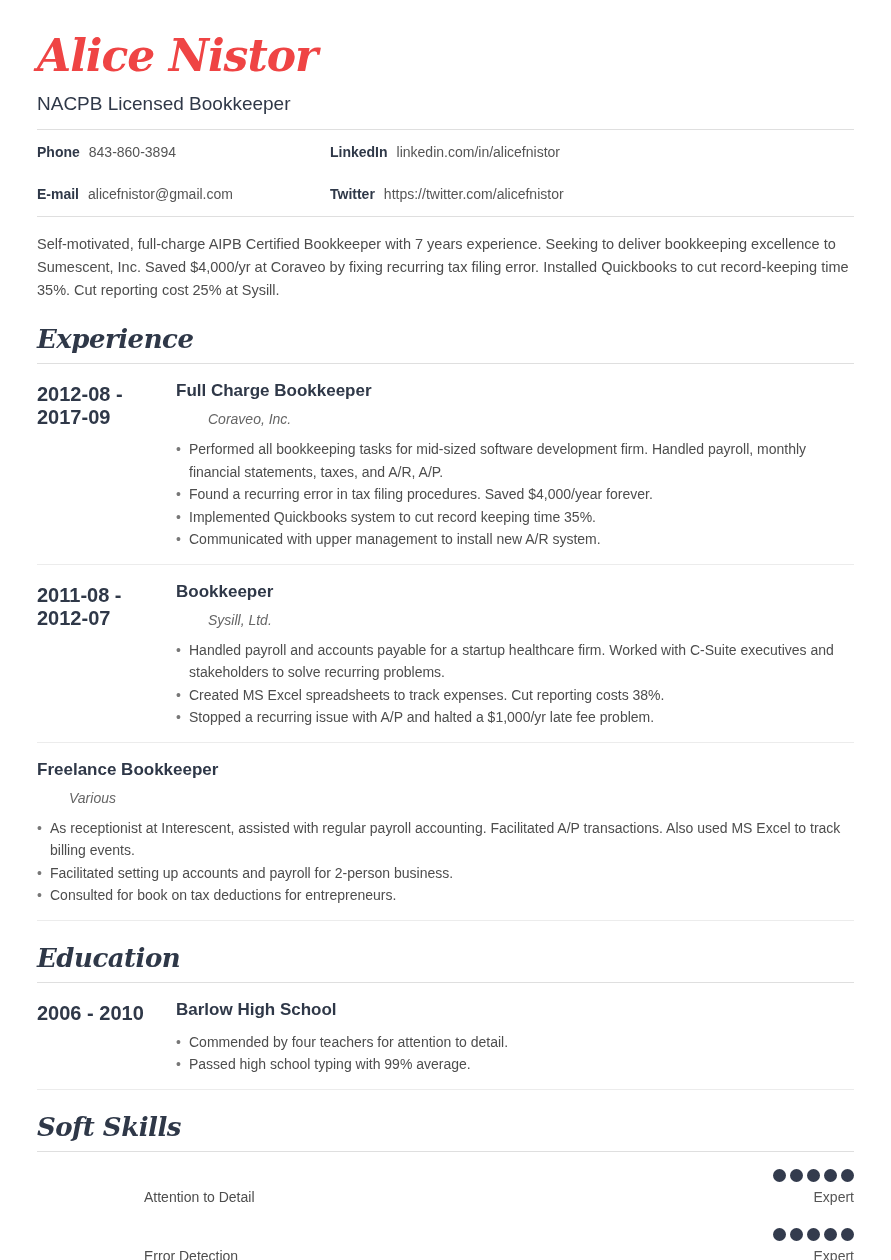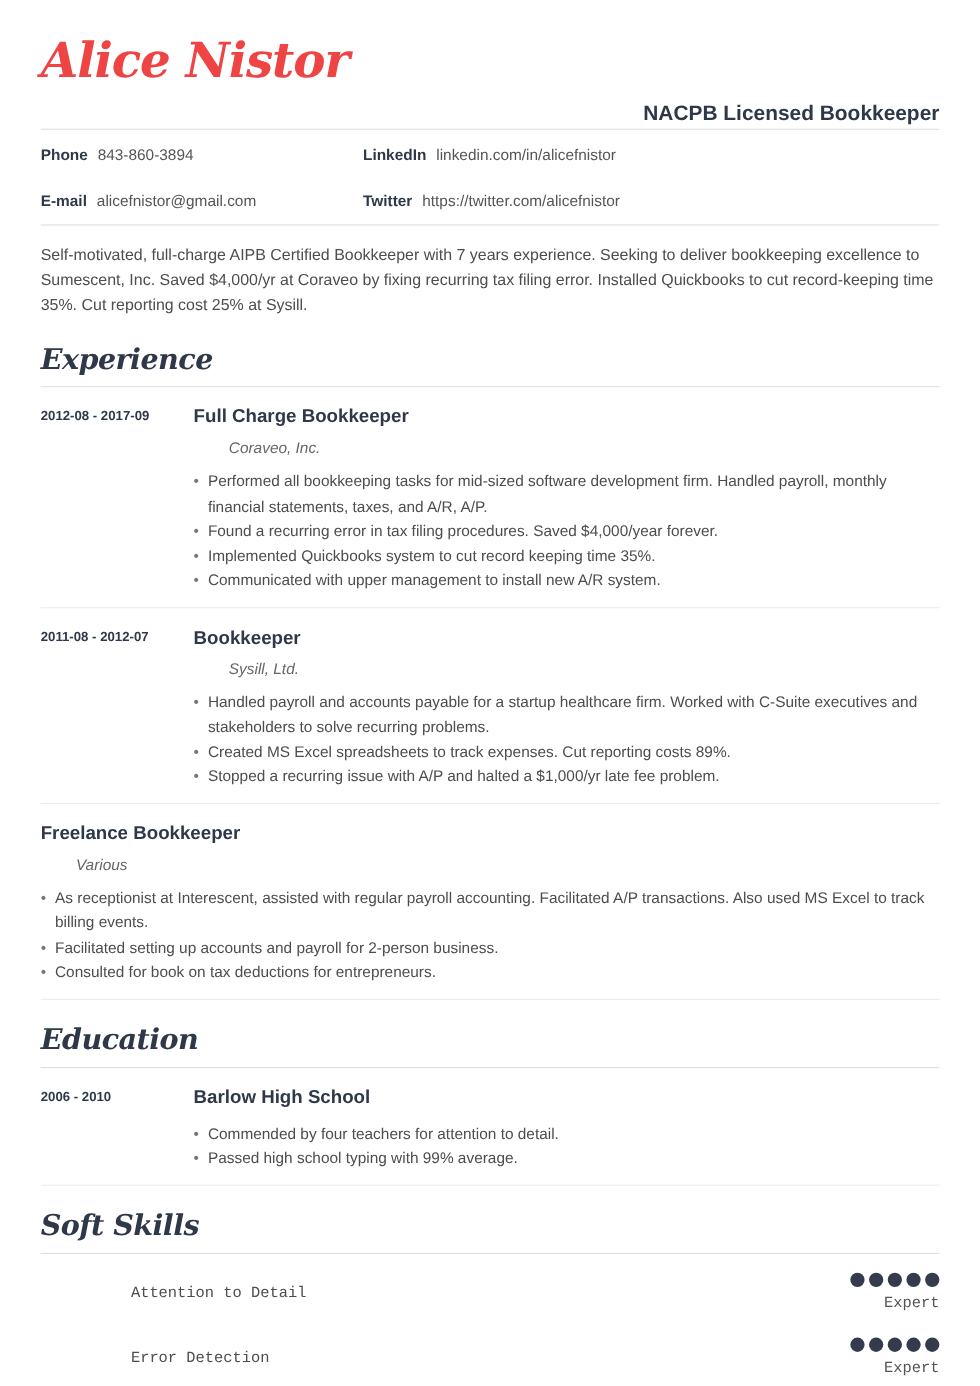--- a/index.html
+++ b/index.html
@@ -20,24 +20,23 @@
     font-style: italic;
     font-weight: 700;
     font-size: 44px;
     line-height: 1.05;
     color: #ef4444;
     letter-spacing: -1px;
     margin-bottom: 14px;
   }
   .job-title {
     font-size: 19px;
-    font-weight: 700;
-    color: #2f3848;
-    margin-bottom: 2px;
-    text-align: right;
+    font-weight: 400;
+    color: #2f3848;
+    margin-bottom: 14px;
   }
   .rule {
     border: none;
     border-top: 1px solid #dfdfdf;
     height: 0;
   }
   .contact-grid {
     display: grid;
     grid-template-columns: 293px 1fr;
     padding: 12px 0 12px 0;
@@ -70,21 +69,21 @@
     padding-bottom: 9px;
     border-bottom: 1px solid #dfdfdf;
   }
   .entry {
     display: flex;
     padding: 17px 0 13px 0;
     border-bottom: 1px solid #ececec;
   }
   .entry-dates {
     flex: 0 0 139px;
-    font-size: 12px;
+    font-size: 20px;
     font-weight: 700;
     color: #2f3848;
     padding-top: 2px;
   }
   .entry-body { flex: 1; }
   .entry-title {
     font-size: 17px;
     font-weight: 700;
     color: #2f3848;
   }
@@ -110,24 +109,23 @@
     content: "\2022";
     position: absolute;
     left: 0;
     color: #777777;
   }
 
   
   .skill-row {
     display: flex;
     justify-content: space-between;
-    align-items: center;
-    margin-left: 82px;
+    align-items: flex-end;
+    margin-left: 107px;
     padding: 17px 0 6px 0;
-    font-family: Liberation Mono, monospace;
   }
   .skill-name {
     font-size: 14px;
     color: #4d4d4d;
     padding-top: 2px;
   }
   .skill-rating {
     display: flex;
     flex-direction: column;
     align-items: flex-end;
@@ -190,21 +188,21 @@
       </div>
     </div>
 
     <div class="entry">
       <div class="entry-dates">2011-08 - 2012-07</div>
       <div class="entry-body">
         <div class="entry-title">Bookkeeper</div>
         <div class="entry-org">Sysill, Ltd.</div>
         <ul class="bullets">
           <li>Handled payroll and accounts payable for a startup healthcare firm. Worked with C-Suite executives and stakeholders to solve recurring problems.</li>
-          <li>Created MS Excel spreadsheets to track expenses. Cut reporting costs 89%.</li>
+          <li>Created MS Excel spreadsheets to track expenses. Cut reporting costs 38%.</li>
           <li>Stopped a recurring issue with A/P and halted a $1,000/yr late fee problem.</li>
         </ul>
       </div>
     </div>
 
     <div class="entry">
       <div class="entry-body">
         <div class="entry-title">Freelance Bookkeeper</div>
         <div class="entry-org">Various</div>
         <ul class="bullets">

